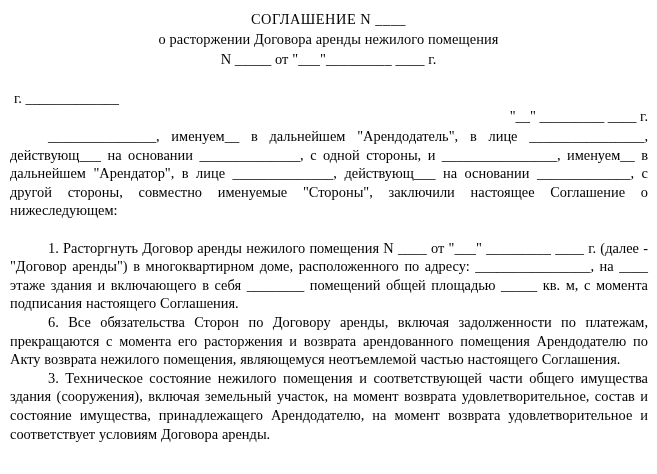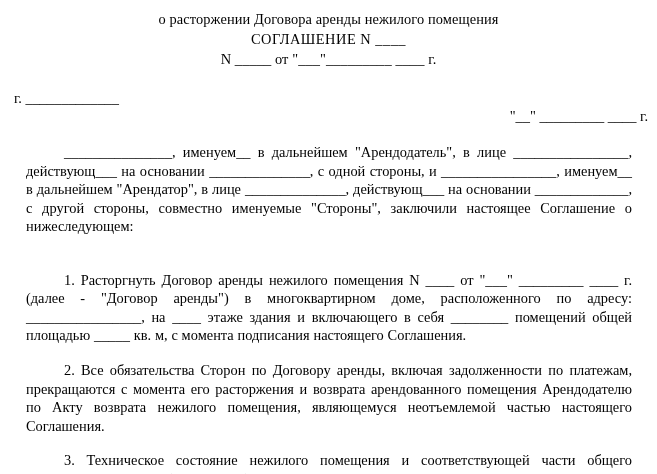--- a/index.html
+++ b/index.html
@@ -63,21 +63,21 @@
     font-size: 14.4px;
     line-height: 18px;
     white-space: pre;
   }
 
   
   .body {
     padding: 0 9px 0 10px;
   }
   p.para {
-    margin: 16px;
+    margin: 0;
     font-size: 14.4px;
     line-height: 18.6px;
     text-align: justify;
     text-justify: inter-word;
     text-indent: 0;
     word-spacing: 0.2px;
   }
   p.para.indent {
     text-indent: 38px;
   }
@@ -101,35 +101,35 @@
   .para.no-stretch::after {
     content: none;
   }
 </style>
 </head>
 <body>
 
 <div class="page">
 
   <div class="title-block">
+    <div class="title-line main">СОГЛАШЕНИЕ N ____</div>
     <div class="title-line">о расторжении Договора аренды нежилого помещения</div>
-    <div class="title-line main">СОГЛАШЕНИЕ N ____</div>
     <div class="title-line">N _____ от "___"_________ ____ г.</div>
   </div>
 
   <div class="header-row">
     <div class="city-line">г. _____________</div>
     <div class="date-line">"__" _________ ____ г.</div>
   </div>
 
   <div class="body">
 
     <p class="para indent parties">_______________, именуем__ в дальнейшем "Арендодатель", в лице ________________, действующ___ на основании ______________, с одной стороны, и ________________, именуем__ в дальнейшем "Арендатор", в лице ______________, действующ___ на основании _____________, с другой стороны, совместно именуемые "Стороны", заключили настоящее Соглашение о нижеследующем:</p>
 
     <p class="para clause clause-1 no-stretch">1. Расторгнуть Договор аренды нежилого помещения N ____ от "___" _________ ____ г. (далее - "Договор аренды") в многоквартирном доме, расположенного по адресу: ________________, на ____ этаже здания и включающего в себя ________ помещений общей площадью _____ кв. м, с момента подписания настоящего Соглашения.</p>
 
-    <p class="para clause no-stretch">2. Все обязательства Сторон по Договору аренды, включая задолженности по платежам, прекращаются с момента его расторжения и возврата арендованного помещения Арендодателю по Акту возврата нежилого помещения, являющемуся неотъемлемой частью настоящего Соглашения.</p>
+    <p class="para clause no-stretch">6. Все обязательства Сторон по Договору аренды, включая задолженности по платежам, прекращаются с момента его расторжения и возврата арендованного помещения Арендодателю по Акту возврата нежилого помещения, являющемуся неотъемлемой частью настоящего Соглашения.</p>
 
     <p class="para clause no-stretch">3. Техническое состояние нежилого помещения и соответствующей части общего имущества здания (сооружения), включая земельный участок, на момент возврата удовлетворительное, состав и состояние имущества, принадлежащего Арендодателю, на момент возврата удовлетворительное и соответствует условиям Договора аренды.</p>
 
   </div>
 
 </div>
 
 </body></html>

